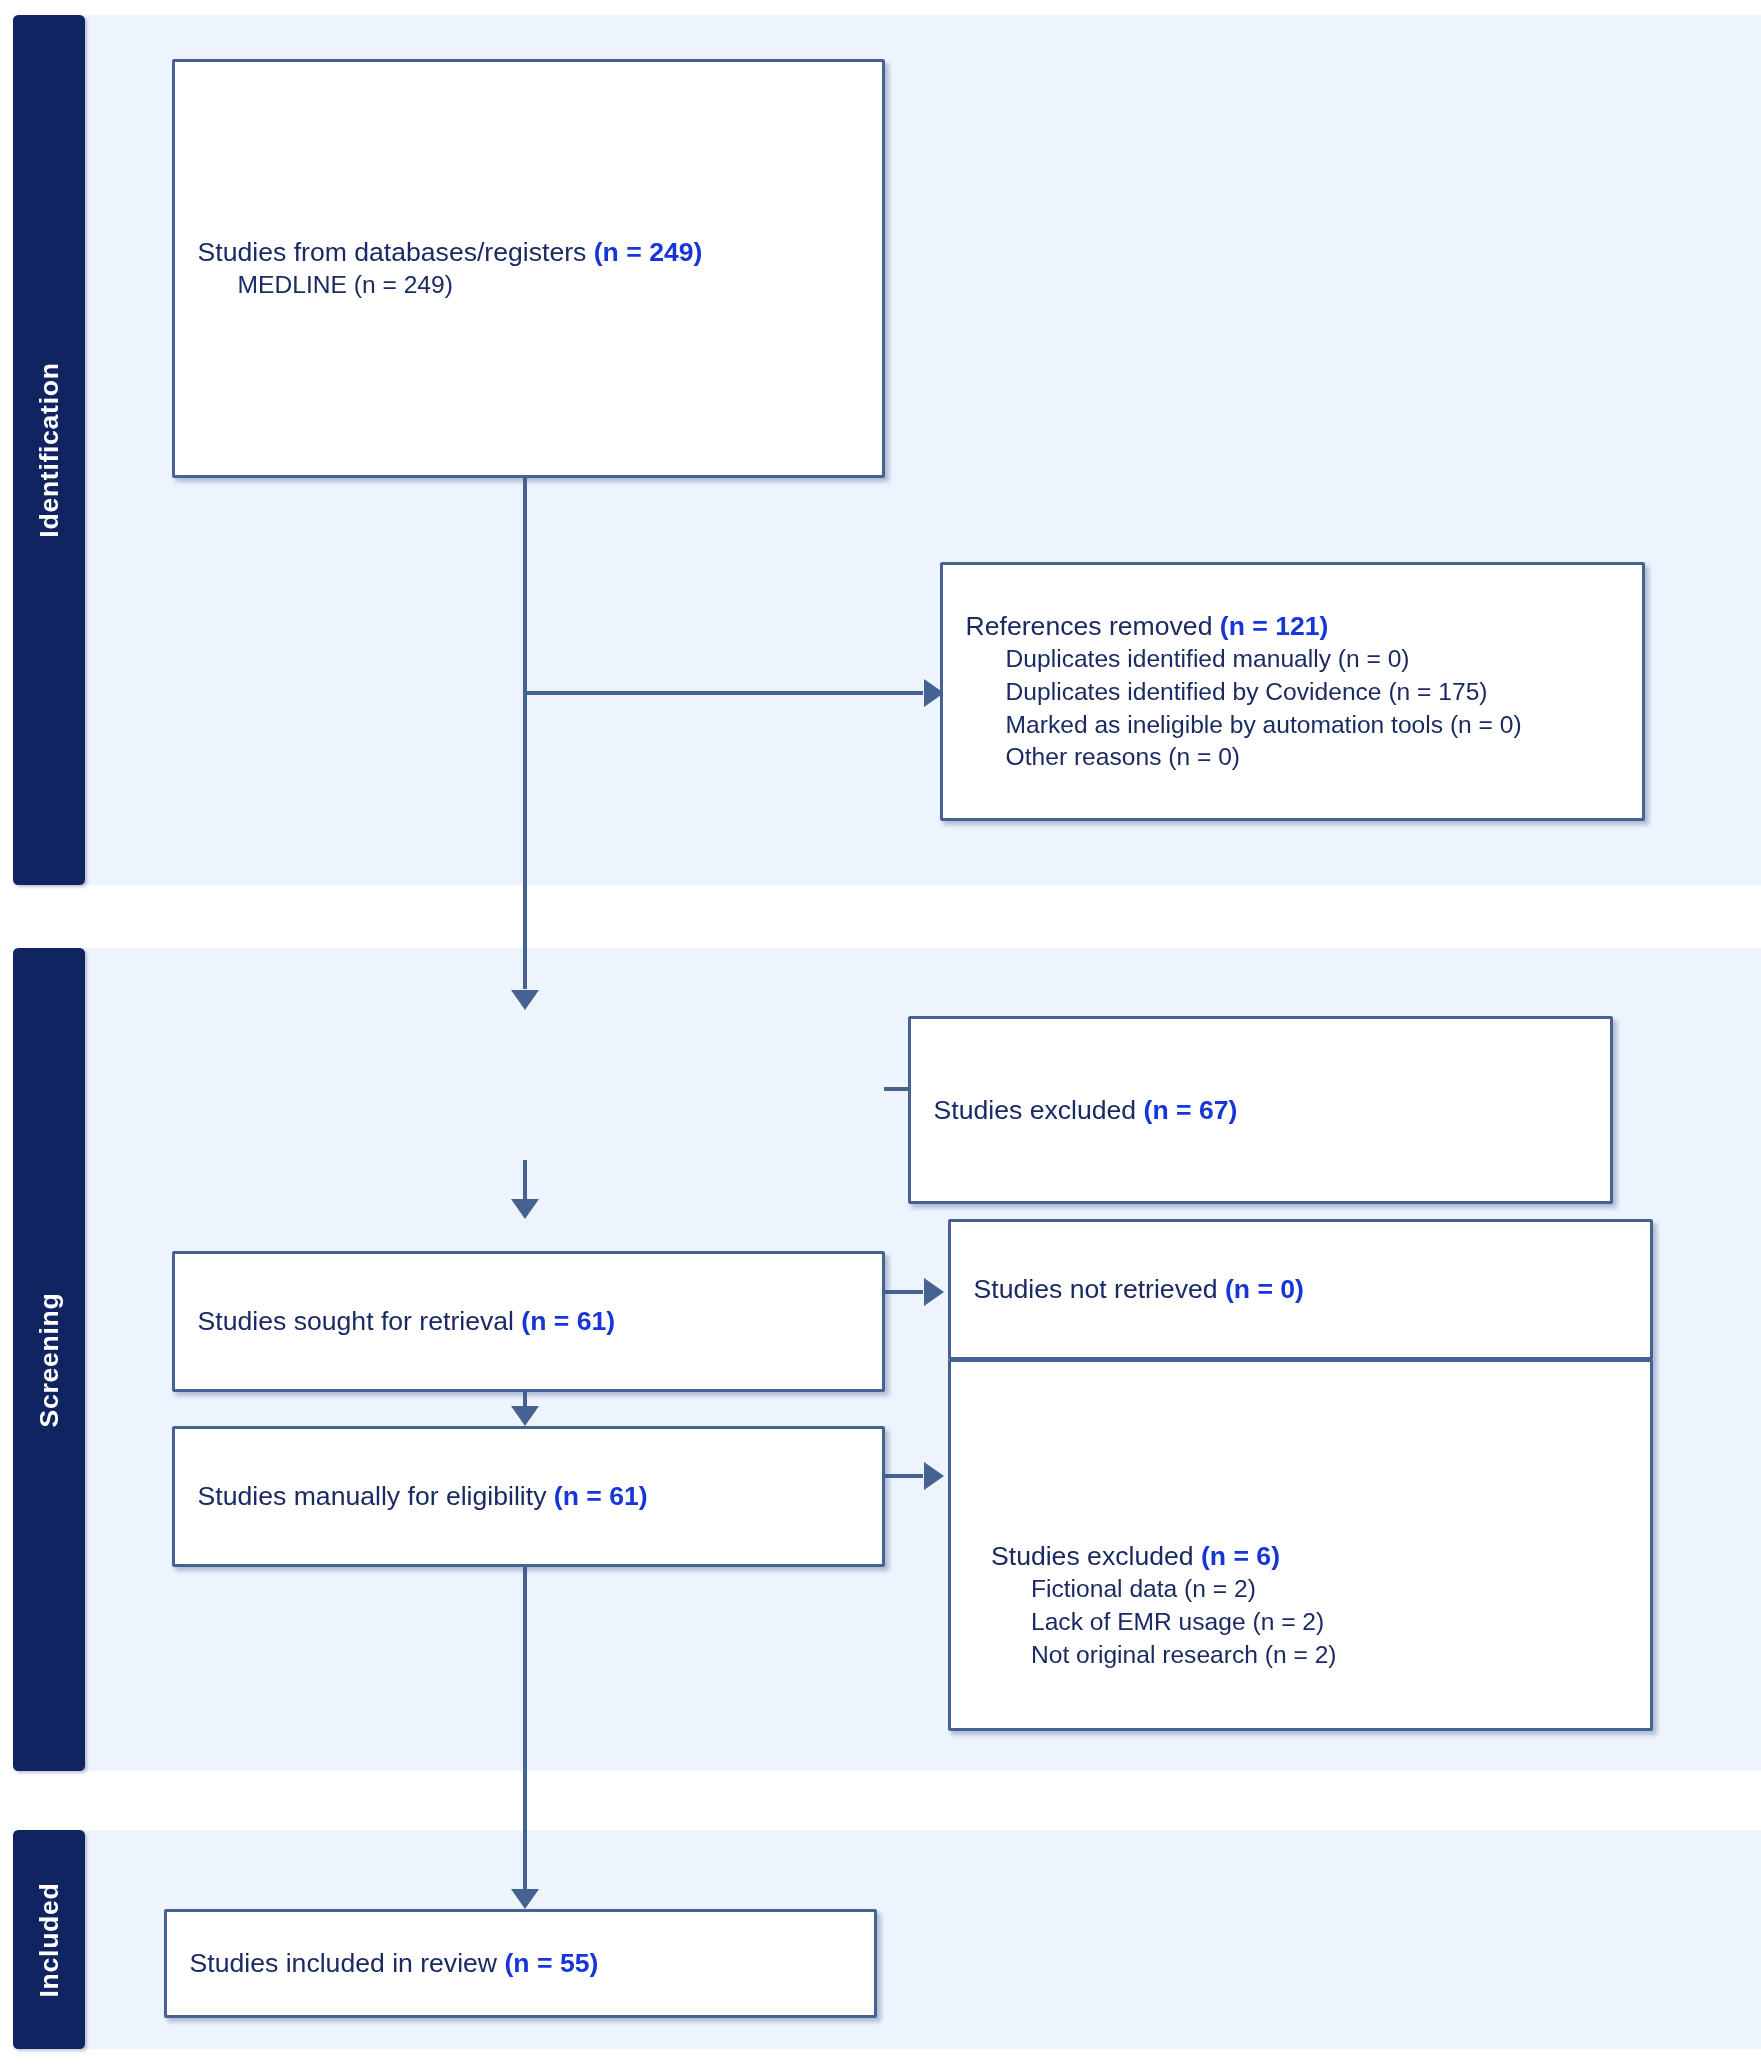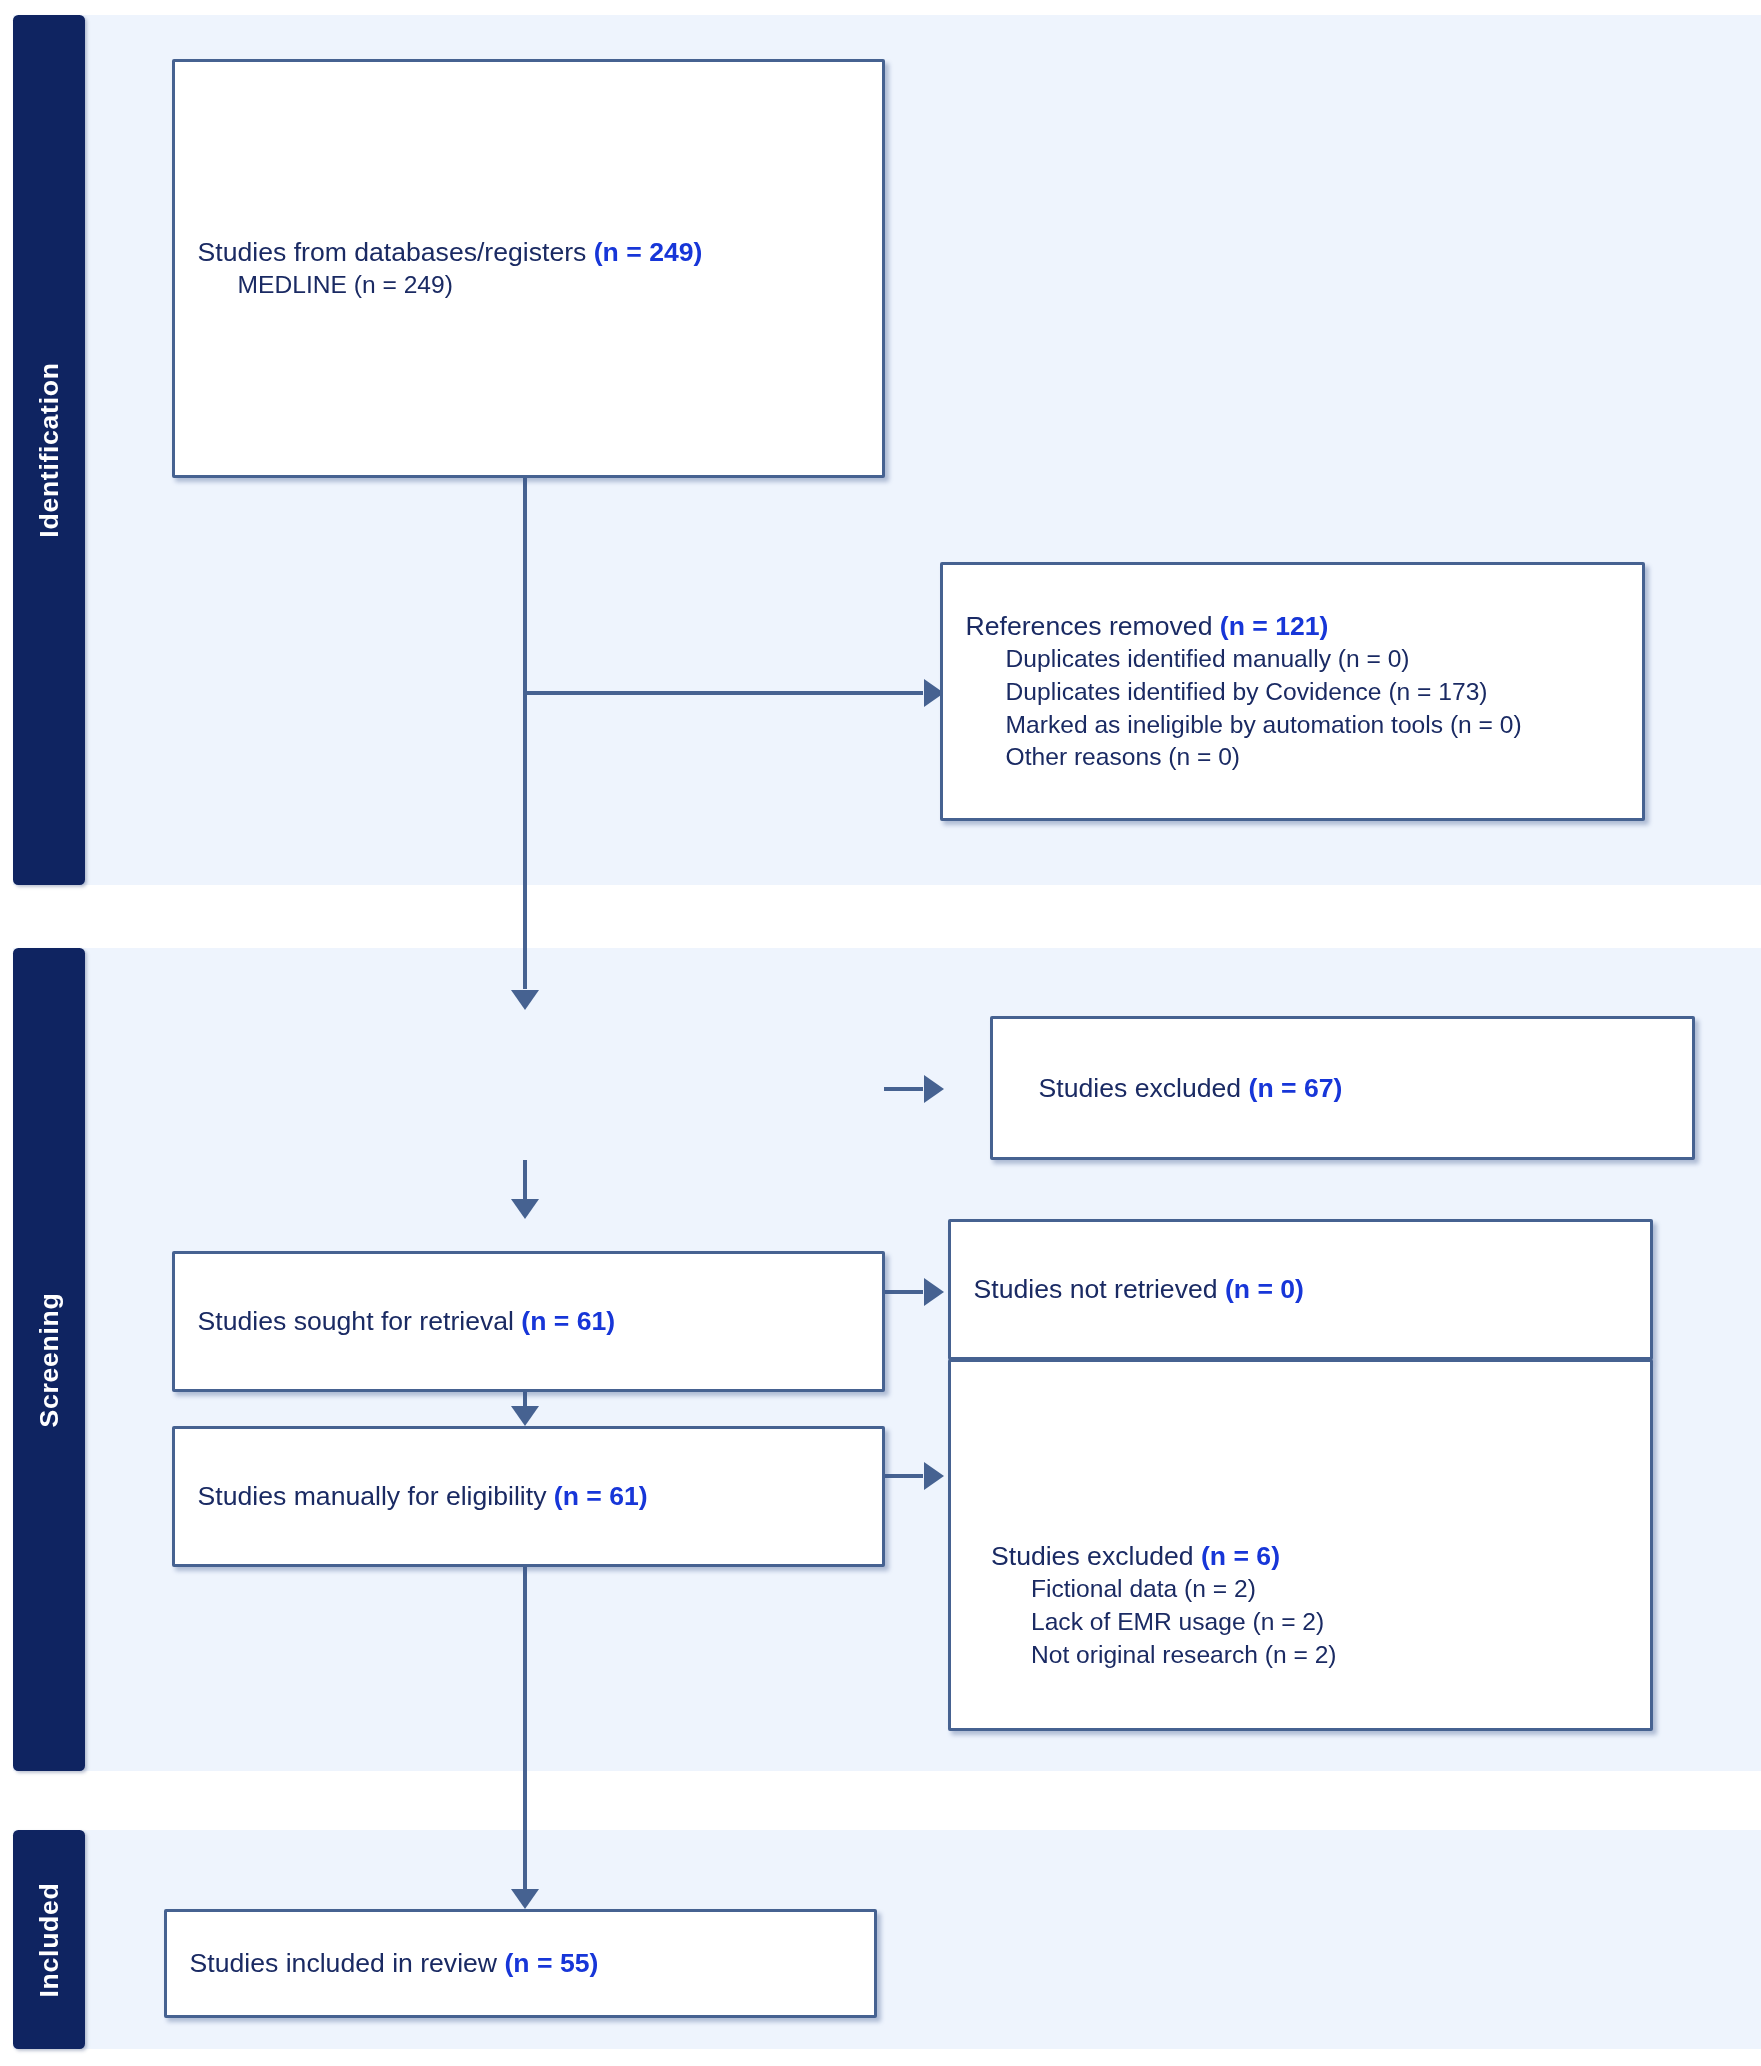--- a/index.html
+++ b/index.html
@@ -152,28 +152,28 @@
     <div class="box-inner">
       <div class="line-main"><span>Studies from databases/registers </span><span class="count">(n = 249)</span></div>
       <div class="line-sub">MEDLINE (n = 249)</div>
     </div>
   </div>
 
   <div class="box" style="left:940px; top:562px; width:705px; height:259px;">
     <div class="box-inner">
       <div class="line-main"><span>References removed </span><span class="count">(n = 121)</span></div>
       <div class="line-sub">Duplicates identified manually (n = 0)</div>
-      <div class="line-sub">Duplicates identified by Covidence (n = 173)</div>
+      <div class="line-sub">Duplicates identified by Covidence (n = 175)</div>
       <div class="line-sub">Marked as ineligible by automation tools (n = 0)</div>
       <div class="line-sub">Other reasons (n = 0)</div>
     </div>
   </div>
 
 
-  <div class="box" style="left:990px; top:1016px; width:705px; height:144px;padding-left:23px;">
+  <div class="box" style="left:908px; top:1016px; width:705px; height:188px;">
     <div class="box-inner">
       <div class="line-main"><span>Studies excluded </span><span class="count">(n = 67)</span></div>
     </div>
   </div>
 
   <div class="box" style="left:172px; top:1219px; width:713px; height:141px;margin-top:32px;">
     <div class="box-inner">
       <div class="line-main"><span>Studies sought for retrieval </span><span class="count">(n = 61)</span></div>
     </div>
   </div>

